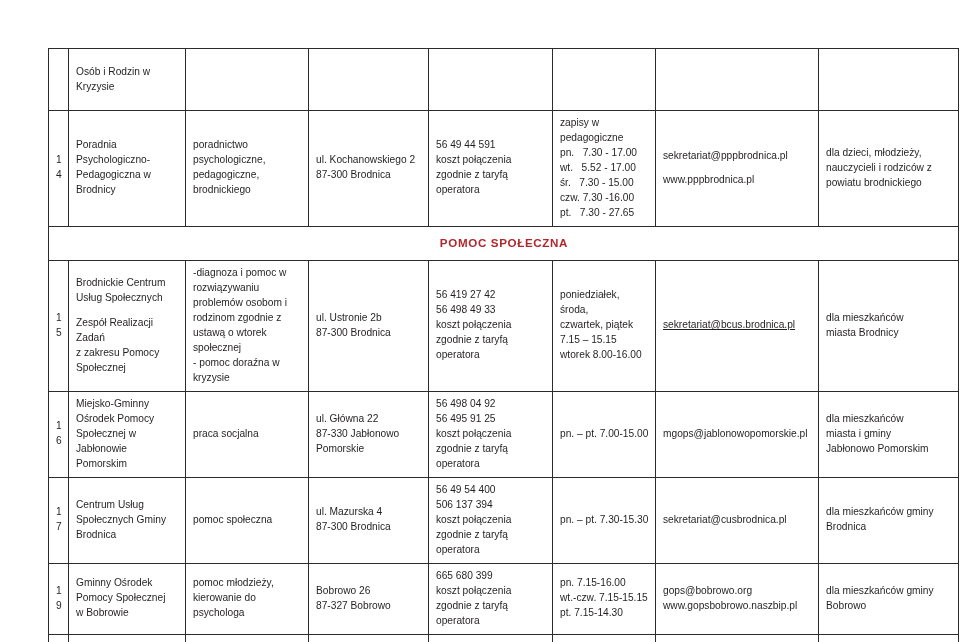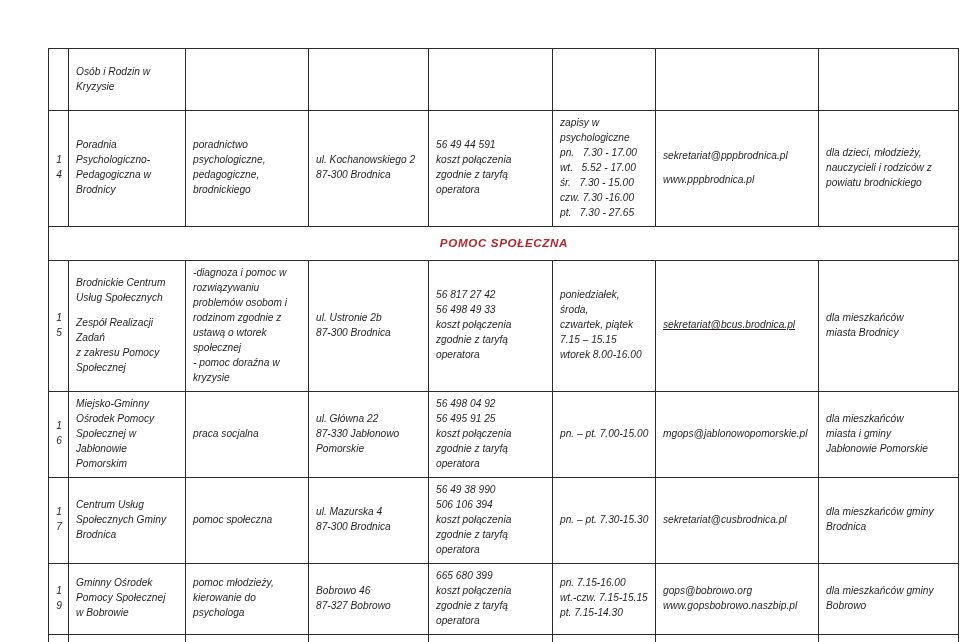--- a/index.html
+++ b/index.html
@@ -12,42 +12,40 @@
     height: 642px;
     font-family: "Liberation Sans", sans-serif;
     color: #231f20;
     overflow: hidden;
   }
   #page {
     position: relative;
     width: 960px;
     height: 642px;
     background: #ffffff;
-    font-style: italic;
   }
   table.doc-table {
     position: absolute;
     left: 48px;
     top: 48px;
     width: 910px;
     border-collapse: collapse;
     table-layout: fixed;
   }
   table.doc-table td {
     border: 1px solid #2b2b2b;
     vertical-align: middle;
     padding: 5px 6px 5px 7px;
     font-size: 10.2px;
     line-height: 1.47;
     color: #231f20;
     word-wrap: break-word;
     overflow-wrap: break-word;
   }
   td.c-num {
-    text-align: center;
     padding-left: 1px;
     padding-right: 1px;
   }
   .cellline { display: block; white-space: pre-wrap; }
   .blankline { display: block; height: 0.95em; }
   td.section-head {
     text-align: center;
     vertical-align: middle;
     padding: 9px 4px 10px 4px;
   }
@@ -110,21 +108,21 @@
             <span class="cellline">87-300 Brodnica</span>
           </td>
           <td>
             <span class="cellline">56 49 44 591</span>
             <span class="cellline">koszt połączenia</span>
             <span class="cellline">zgodnie z taryfą</span>
             <span class="cellline">operatora</span>
           </td>
           <td>
             <span class="cellline">zapisy w</span>
-            <span class="cellline">psychologiczne</span>
+            <span class="cellline">pedagogiczne</span>
             <span class="cellline">pn.   7.30 - 17.00</span>
             <span class="cellline">wt.   5.52 - 17.00</span>
             <span class="cellline">śr.   7.30 - 15.00</span>
             <span class="cellline">czw. 7.30 -16.00</span>
             <span class="cellline">pt.   7.30 - 27.65</span>
           </td>
           <td>
             <span class="cellline">sekretariat@pppbrodnica.pl</span>
             <span class="blankline"></span>
             <span class="cellline">www.pppbrodnica.pl</span>
@@ -158,21 +156,21 @@
             <span class="cellline">ustawą o wtorek</span>
             <span class="cellline">społecznej</span>
             <span class="cellline">- pomoc doraźna w</span>
             <span class="cellline">kryzysie</span>
           </td>
           <td>
             <span class="cellline">ul. Ustronie 2b</span>
             <span class="cellline">87-300 Brodnica</span>
           </td>
           <td>
-            <span class="cellline">56 817 27 42</span>
+            <span class="cellline">56 419 27 42</span>
             <span class="cellline">56 498 49 33</span>
             <span class="cellline">koszt połączenia</span>
             <span class="cellline">zgodnie z taryfą</span>
             <span class="cellline">operatora</span>
           </td>
           <td>
             <span class="cellline">poniedziałek, środa,</span>
             <span class="cellline">czwartek, piątek</span>
             <span class="cellline">7.15 – 15.15</span>
             <span class="cellline">wtorek 8.00-16.00</span>
@@ -212,42 +210,42 @@
           </td>
           <td>
             <span class="cellline">pn. – pt. 7.00-15.00</span>
           </td>
           <td>
             <span class="cellline">mgops@jablonowopomorskie.pl</span>
           </td>
           <td>
             <span class="cellline">dla mieszkańców</span>
             <span class="cellline">miasta i gminy</span>
-            <span class="cellline">Jabłonowie Pomorskie</span>
+            <span class="cellline">Jabłonowo Pomorskim</span>
           </td>
         </tr>
         <tr style="height: 60px;">
           <td class="c-num">
             <span class="cellline">17</span>
           </td>
           <td>
             <span class="cellline">Centrum Usług</span>
             <span class="cellline">Społecznych Gminy</span>
             <span class="cellline">Brodnica</span>
           </td>
           <td>
             <span class="cellline">pomoc społeczna</span>
           </td>
           <td>
             <span class="cellline">ul. Mazurska 4</span>
             <span class="cellline">87-300 Brodnica</span>
           </td>
           <td>
-            <span class="cellline">56 49 38 990</span>
-            <span class="cellline">506 106 394</span>
+            <span class="cellline">56 49 54 400</span>
+            <span class="cellline">506 137 394</span>
             <span class="cellline">koszt połączenia</span>
             <span class="cellline">zgodnie z taryfą</span>
             <span class="cellline">operatora</span>
           </td>
           <td>
             <span class="cellline">pn. – pt. 7.30-15.30</span>
           </td>
           <td>
             <span class="cellline">sekretariat@cusbrodnica.pl</span>
           </td>
@@ -264,21 +262,21 @@
             <span class="cellline">Gminny Ośrodek</span>
             <span class="cellline">Pomocy Społecznej</span>
             <span class="cellline">w Bobrowie</span>
           </td>
           <td>
             <span class="cellline">pomoc młodzieży,</span>
             <span class="cellline">kierowanie do</span>
             <span class="cellline">psychologa</span>
           </td>
           <td>
-            <span class="cellline">Bobrowo 46</span>
+            <span class="cellline">Bobrowo 26</span>
             <span class="cellline">87-327 Bobrowo</span>
           </td>
           <td>
             <span class="cellline">665 680 399</span>
             <span class="cellline">koszt połączenia</span>
             <span class="cellline">zgodnie z taryfą</span>
             <span class="cellline">operatora</span>
           </td>
           <td>
             <span class="cellline">pn. 7.15-16.00</span>

